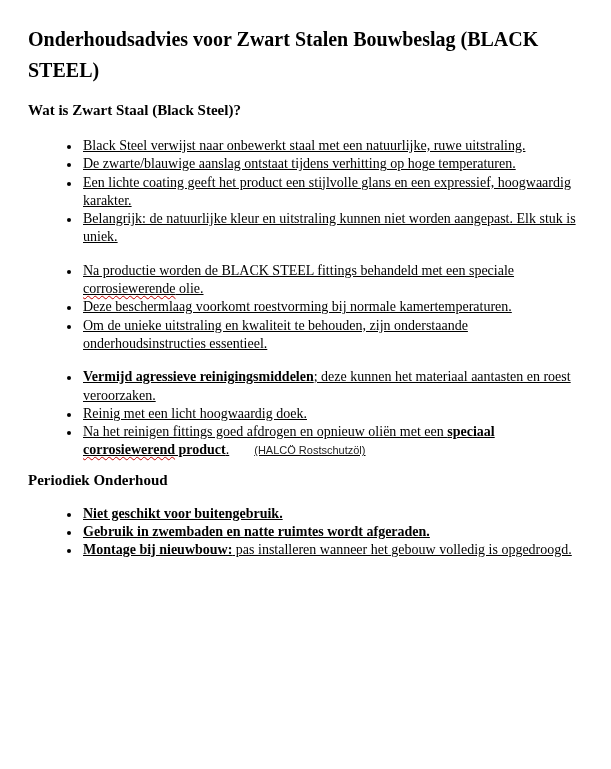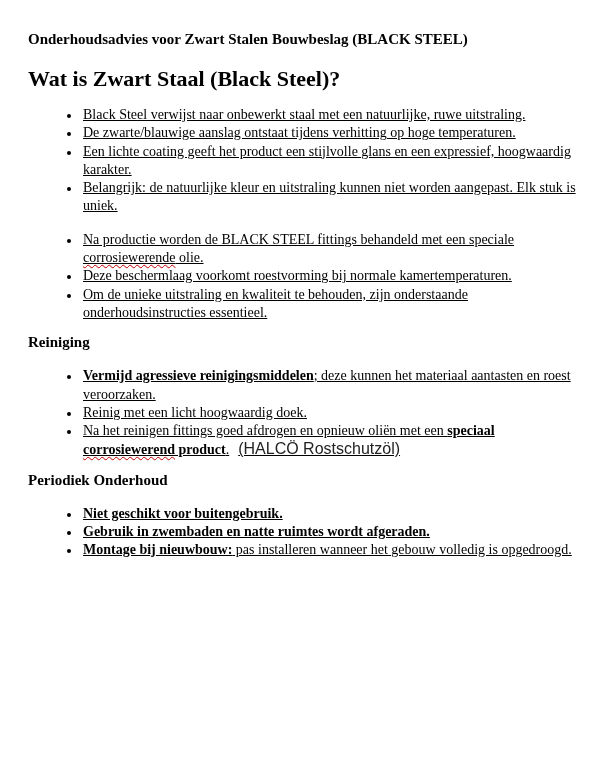--- a/index.html
+++ b/index.html
@@ -7,26 +7,26 @@
   html, body { margin: 0; padding: 0; }
   body {
     width: 611px; height: 769px; overflow: hidden;
     background: var(--bg-color);
     font-family: "Liberation Serif", serif;
     color: var(--text-color);
   }
   .page { padding: 12px 30px 0 28px; }
   h1 {
     font-family: "Liberation Serif", serif;
-    font-size: 15px; line-height: 31px; font-weight: bold;
+    font-size: 20px; line-height: 31px; font-weight: bold;
     margin: 12px 0 4px;
   }
   h2 {
     font-family: "Liberation Serif", serif;
-    font-size: 22px; line-height: 24px; font-weight: bold;
+    font-size: 15px; line-height: 24px; font-weight: bold;
     margin: 12px 0 0;
   }
   h3 {
     font-family: "Liberation Serif", serif;
     font-size: 15px; line-height: 20px; font-weight: bold;
     margin: 10px 0 0;
   }
   ul {
     margin: 15px 0 7px;
     padding-left: 53px;
@@ -41,44 +41,43 @@
   .b { font-weight: bold; }
   .sq {
     text-decoration-line: underline;
     text-decoration-style: wavy;
     text-decoration-color: var(--sq-color);
     text-decoration-thickness: 1px;
     text-underline-offset: 2px;
   }
   .note {
     font-family: "Liberation Sans", sans-serif;
-    font-size: 16px;
+    font-size: 11px;
     color: #222222;
-    margin-left: 9px;
+    margin-left: 25px;
   }
 </style>
 </head>
 <body>
 
 <div class="page">
   <h1>Onderhoudsadvies voor Zwart Stalen Bouwbeslag (BLACK STEEL)</h1>
   <div id="sections">
       <h2>Wat is Zwart Staal (Black Steel)?</h2>
       <ul>
         <li><span>Black Steel verwijst naar onbewerkt staal met een natuurlijke, ruwe uitstraling.</span></li>
         <li><span>De zwarte/blauwige aanslag ontstaat tijdens verhitting op hoge temperaturen.</span></li>
         <li><span>Een lichte coating geeft het product een stijlvolle glans en een expressief, hoogwaardig karakter.</span></li>
         <li><span>Belangrijk: de natuurlijke kleur en uitstraling kunnen niet worden aangepast. Elk stuk is uniek.</span></li>
       </ul>
       <ul>
         <li><span>Na productie worden de BLACK STEEL fittings behandeld met een speciale </span><span class="sq">corrosiewerende</span><span> olie.</span></li>
         <li><span>Deze beschermlaag voorkomt roestvorming bij normale kamertemperaturen.</span></li>
         <li><span>Om de unieke uitstraling en kwaliteit te behouden, zijn onderstaande onderhoudsinstructies essentieel.</span></li>
       </ul>
-      <h3>Reiniging</h3>
       <ul>
         <li><span class="b">Vermijd agressieve reinigingsmiddelen</span><span>; deze kunnen het materiaal aantasten en roest veroorzaken.</span></li>
         <li><span>Reinig met een licht hoogwaardig doek.</span></li>
         <li><span>Na het reinigen fittings goed afdrogen en opnieuw oliën met een </span><span class="b">speciaal </span><span class="b sq">corrosiewerend</span><span class="b"> product</span><span>.</span><span class="note">(HALCÖ Rostschutzöl)</span></li>
       </ul>
       <h3>Periodiek Onderhoud</h3>
       <ul>
         <li><span class="b">Niet geschikt voor buitengebruik.</span></li>
         <li><span class="b">Gebruik in zwembaden en natte ruimtes wordt afgeraden.</span></li>
         <li><span class="b">Montage bij nieuwbouw:</span><span> pas installeren wanneer het gebouw volledig is opgedroogd.</span></li>

